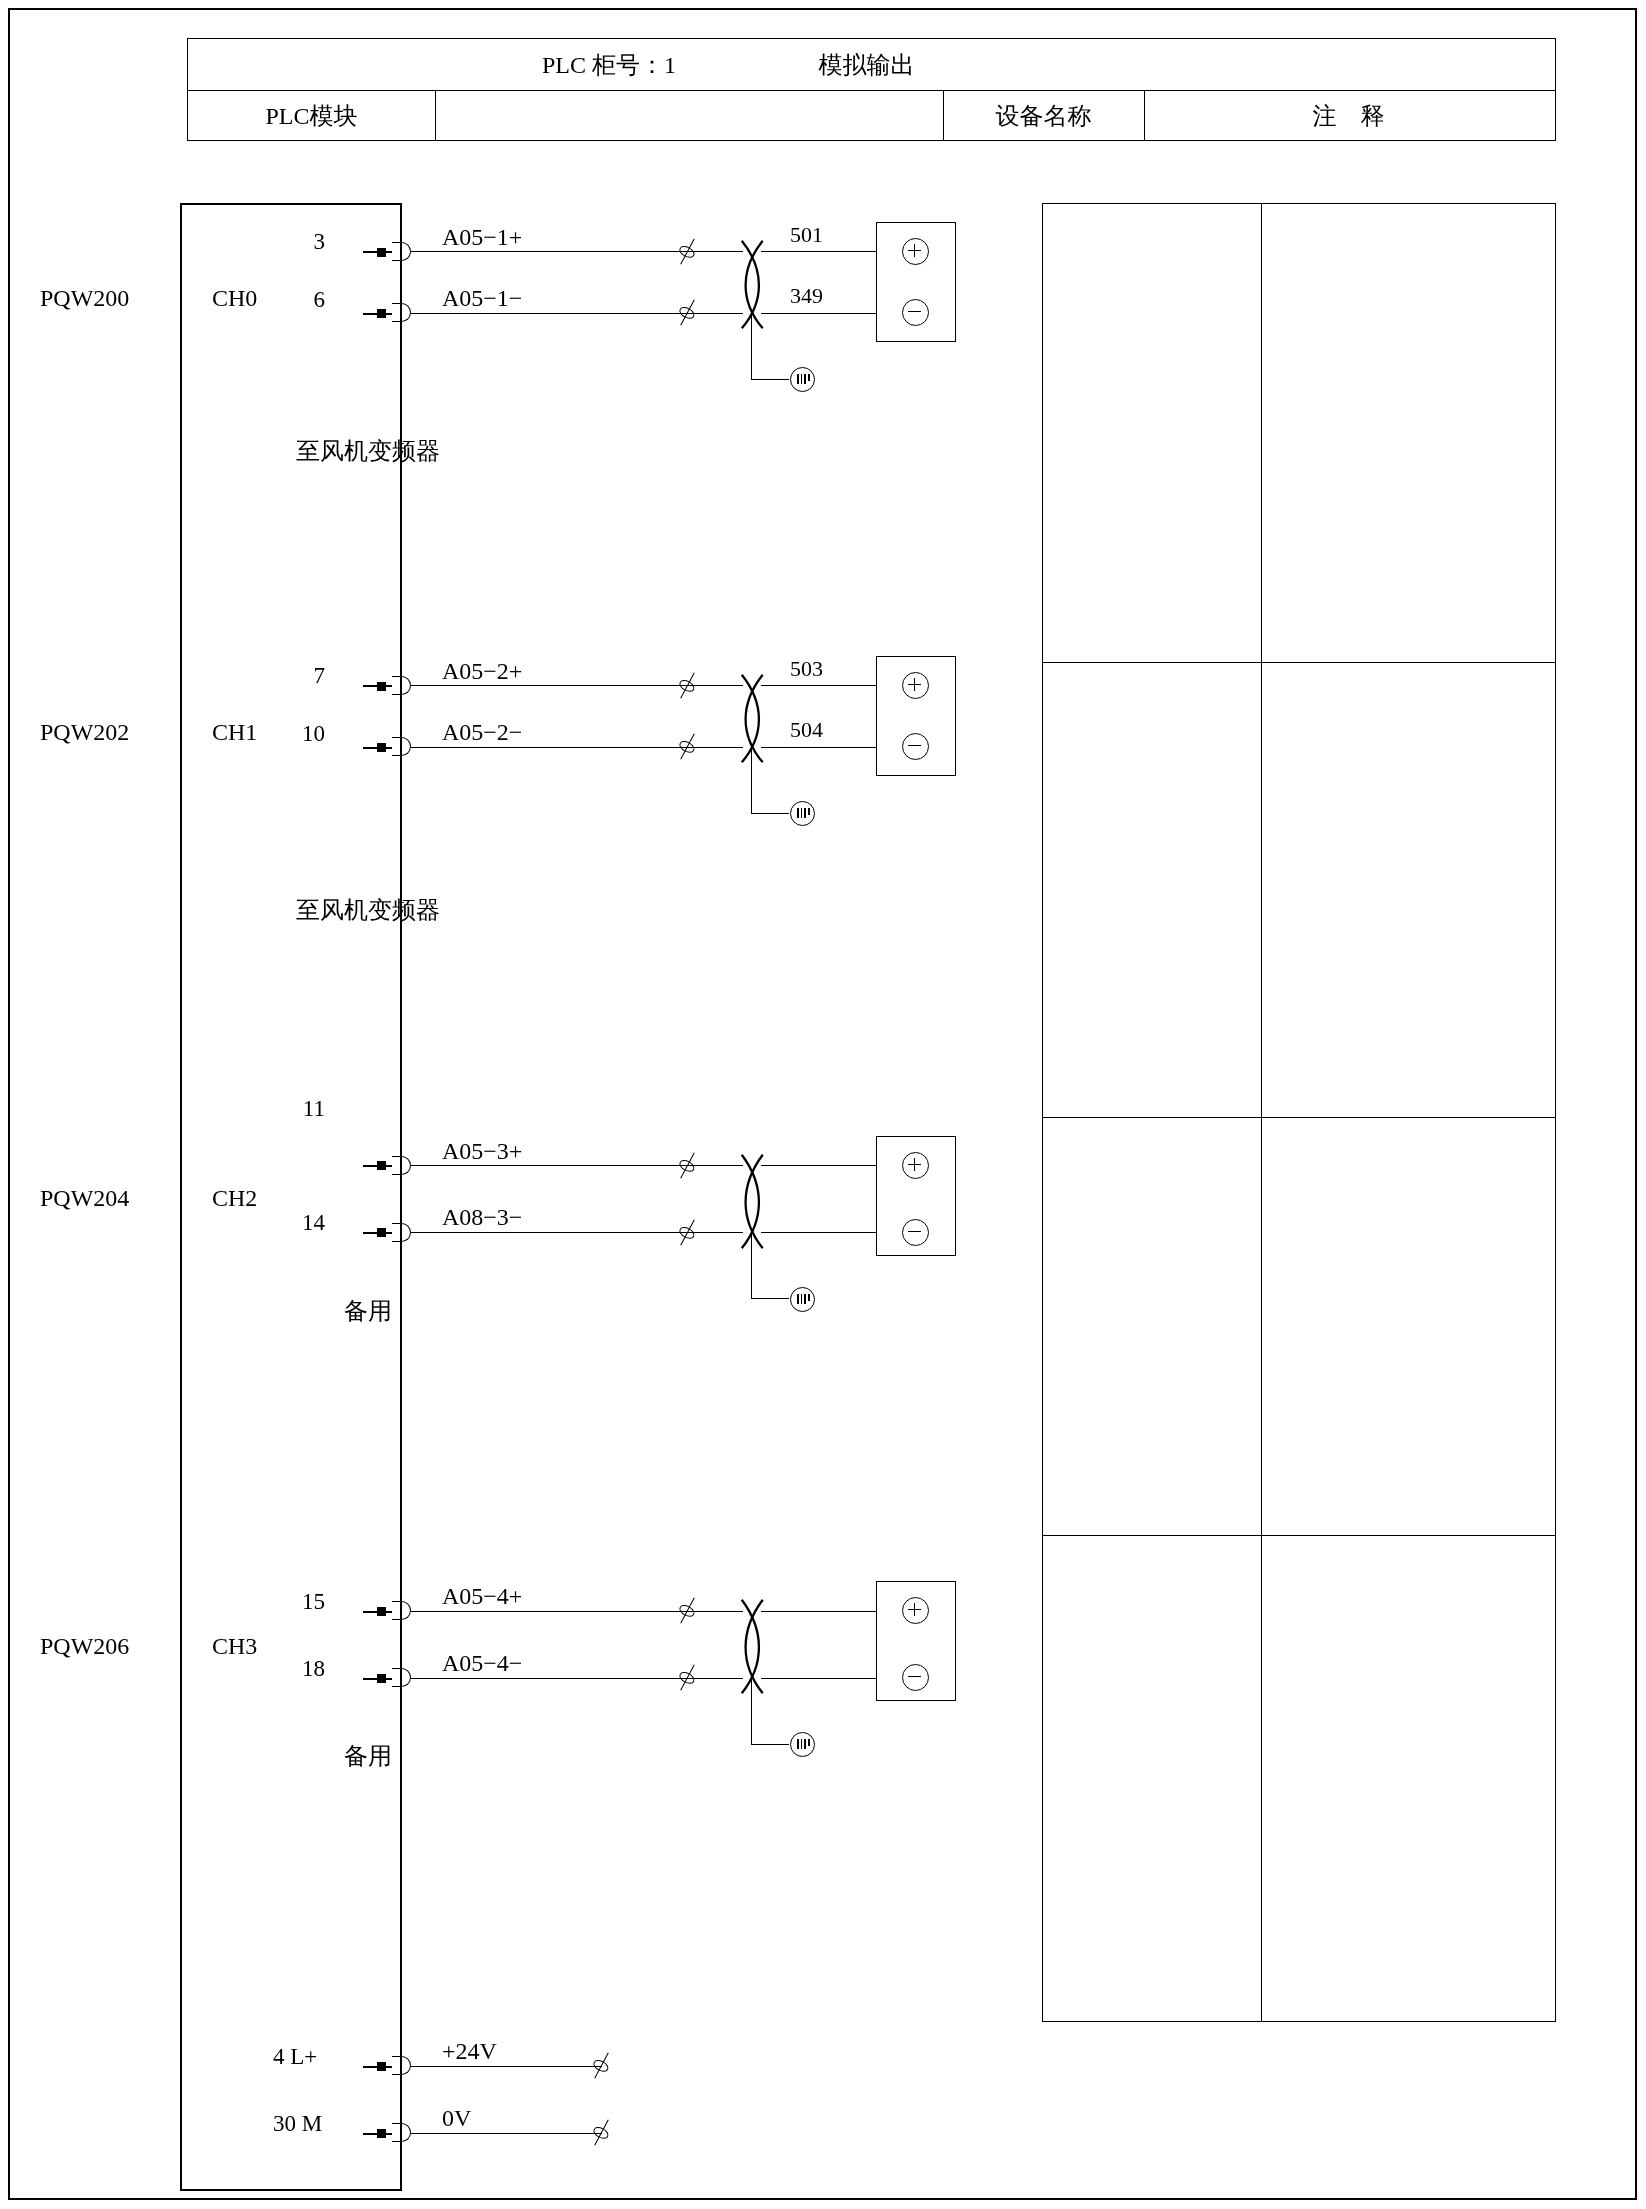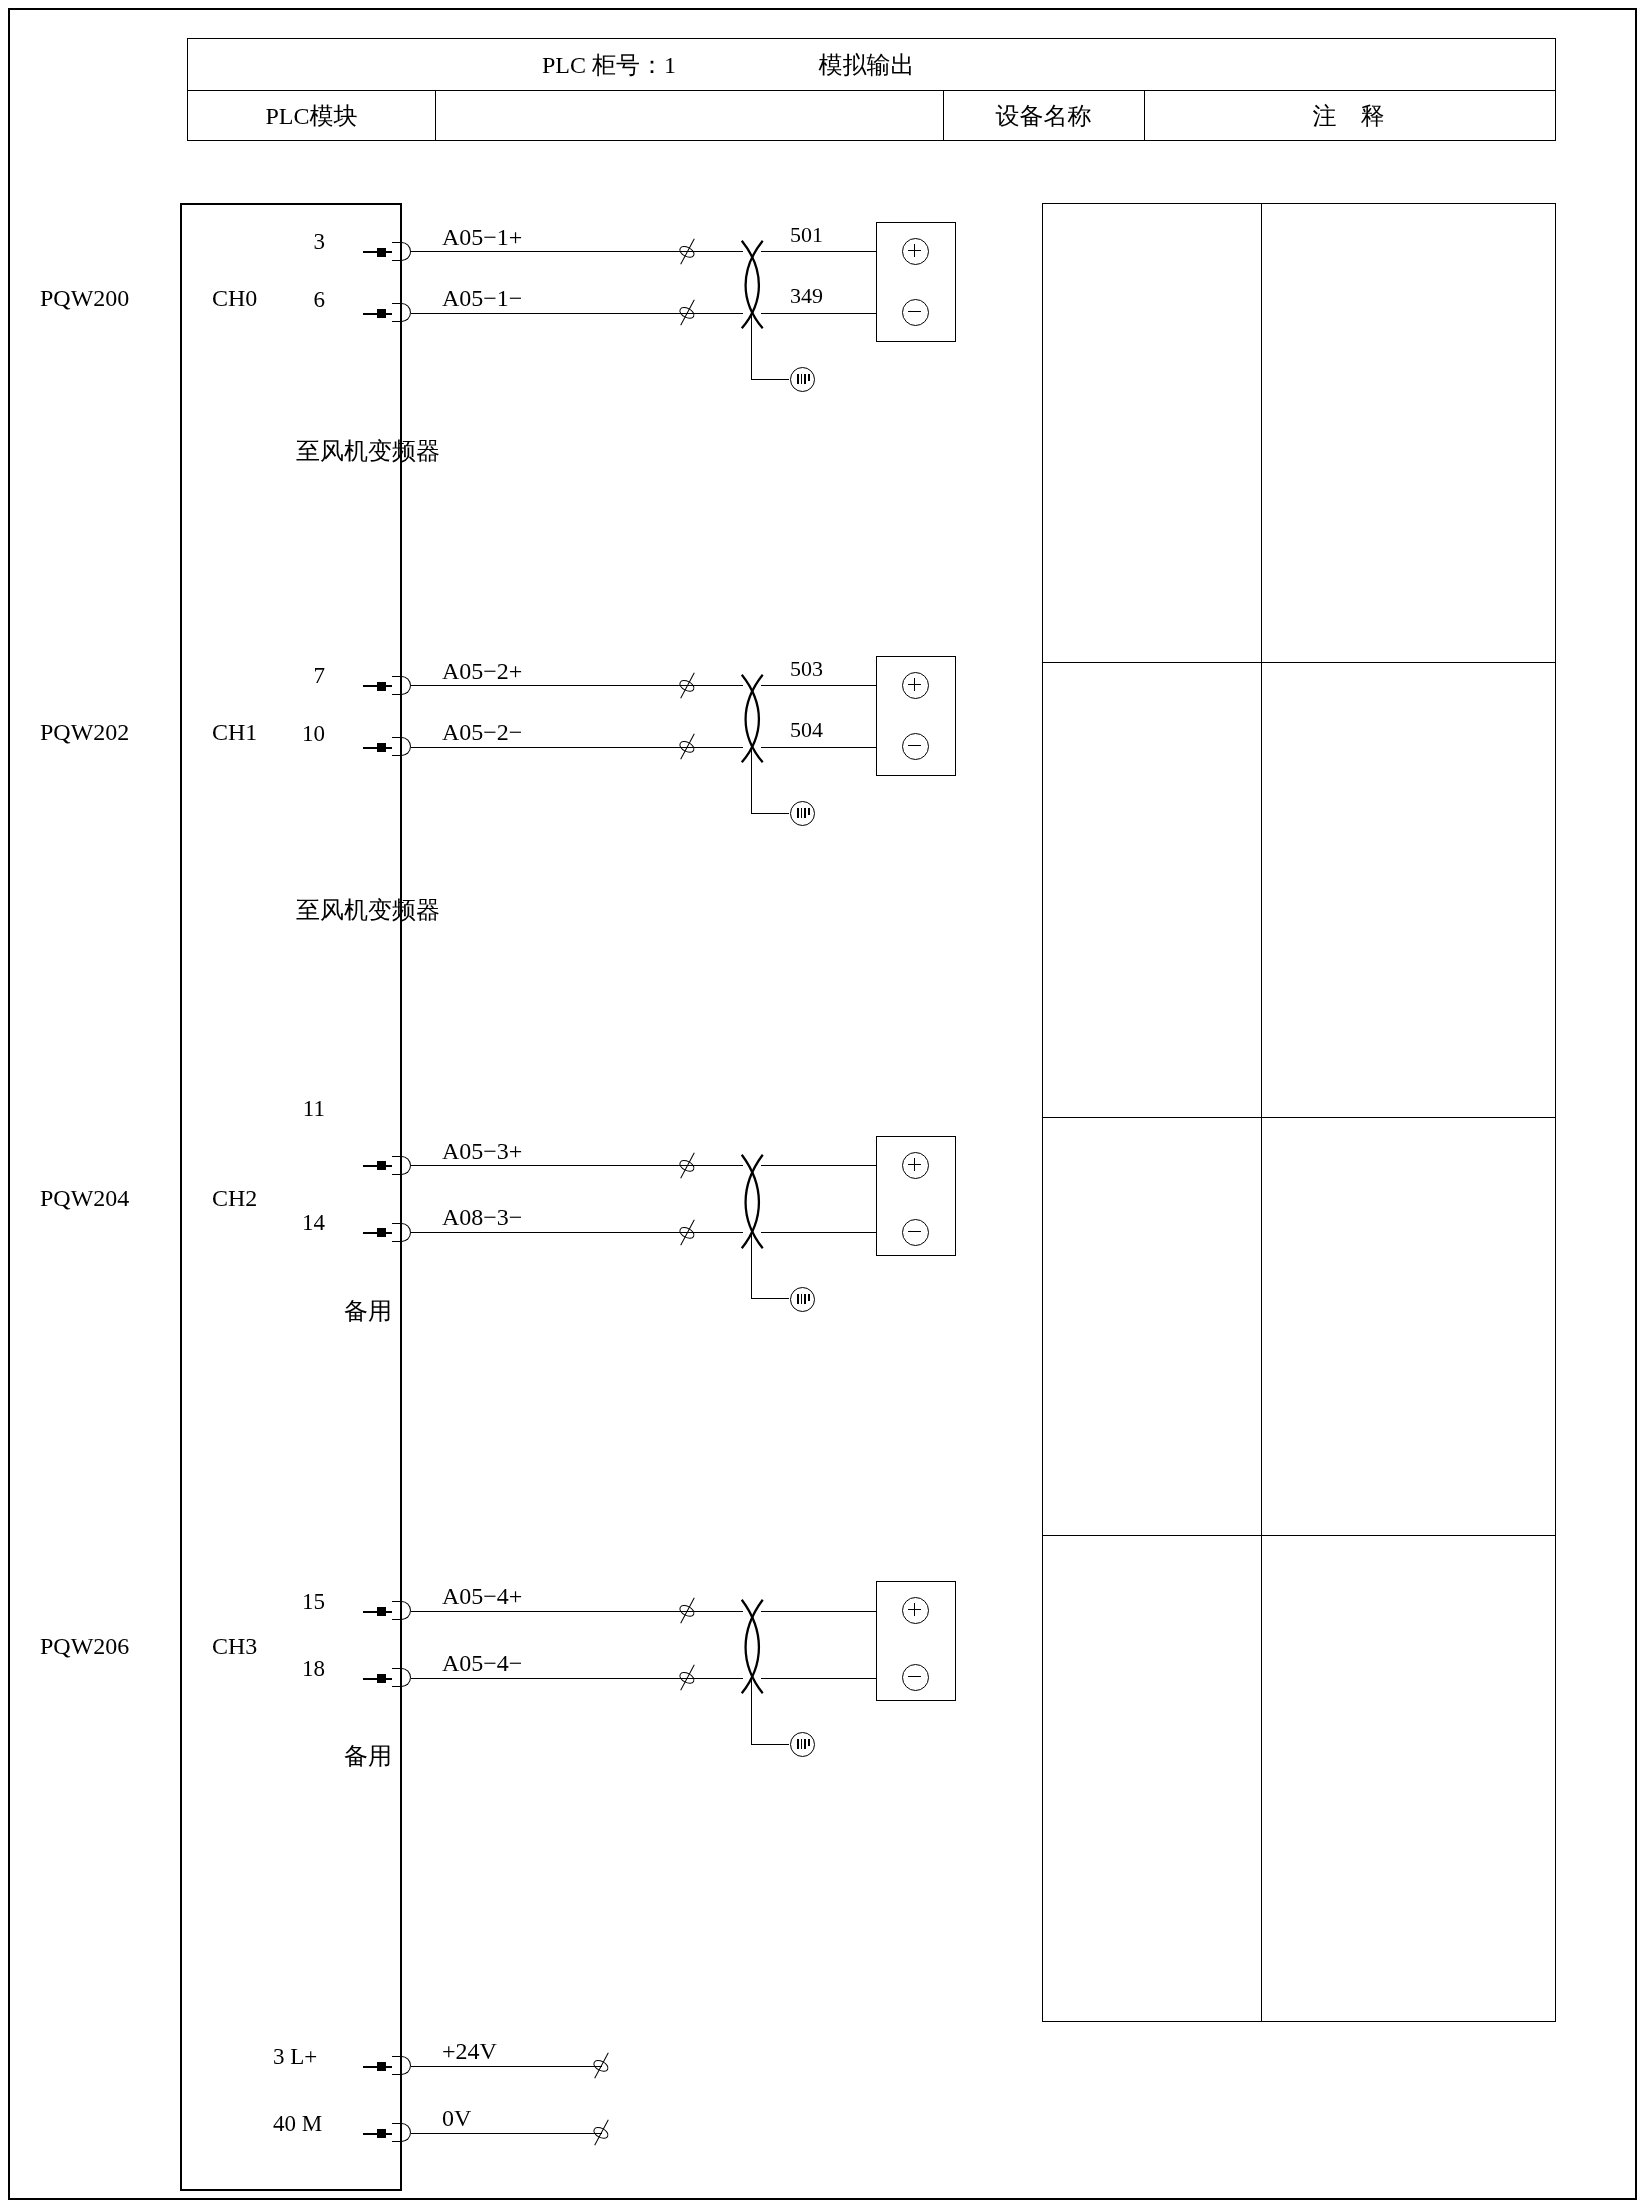--- a/index.html
+++ b/index.html
@@ -450,22 +450,22 @@
   <div class="gnd" style="left:790px;top:1732px;">
       <i></i>
       <i></i>
       <i></i>
       <i></i>
     </div>
   <div class="dev-box" style="left:876px;top:1581px;width:80px;height:120px;"></div>
   <div class="circ plus" style="left:902px;top:1597px;"></div>
   <div class="circ" style="left:902px;top:1664px;"></div>
 
-  <div class="txt-num" style="left:273px;top:2044px;width:71px;text-align:left;">3  L+</div>
-  <div class="txt-num" style="left:273px;top:2111px;width:71px;text-align:left;">40 M</div>
+  <div class="txt-num" style="left:273px;top:2044px;width:71px;text-align:left;">4  L+</div>
+  <div class="txt-num" style="left:273px;top:2111px;width:71px;text-align:left;">30 M</div>
   <div class="term-stub" style="left:363px;top:2066px;width:29px;"></div>
   <div class="term-dot" style="left:377px;top:2062px;"></div>
   <div class="term-c" style="left:392px;top:2056px;"></div>
   <div class="term-stub" style="left:363px;top:2133px;width:29px;"></div>
   <div class="term-dot" style="left:377px;top:2129px;"></div>
   <div class="term-c" style="left:392px;top:2123px;"></div>
   <div class="hline" style="left:411px;top:2066px;width:191px;"></div>
   <div class="hline" style="left:411px;top:2133px;width:191px;"></div>
   <div class="txt" style="left:442px;top:2038px;">+24V</div>
   <div class="txt" style="left:442px;top:2105px;">0V</div>

